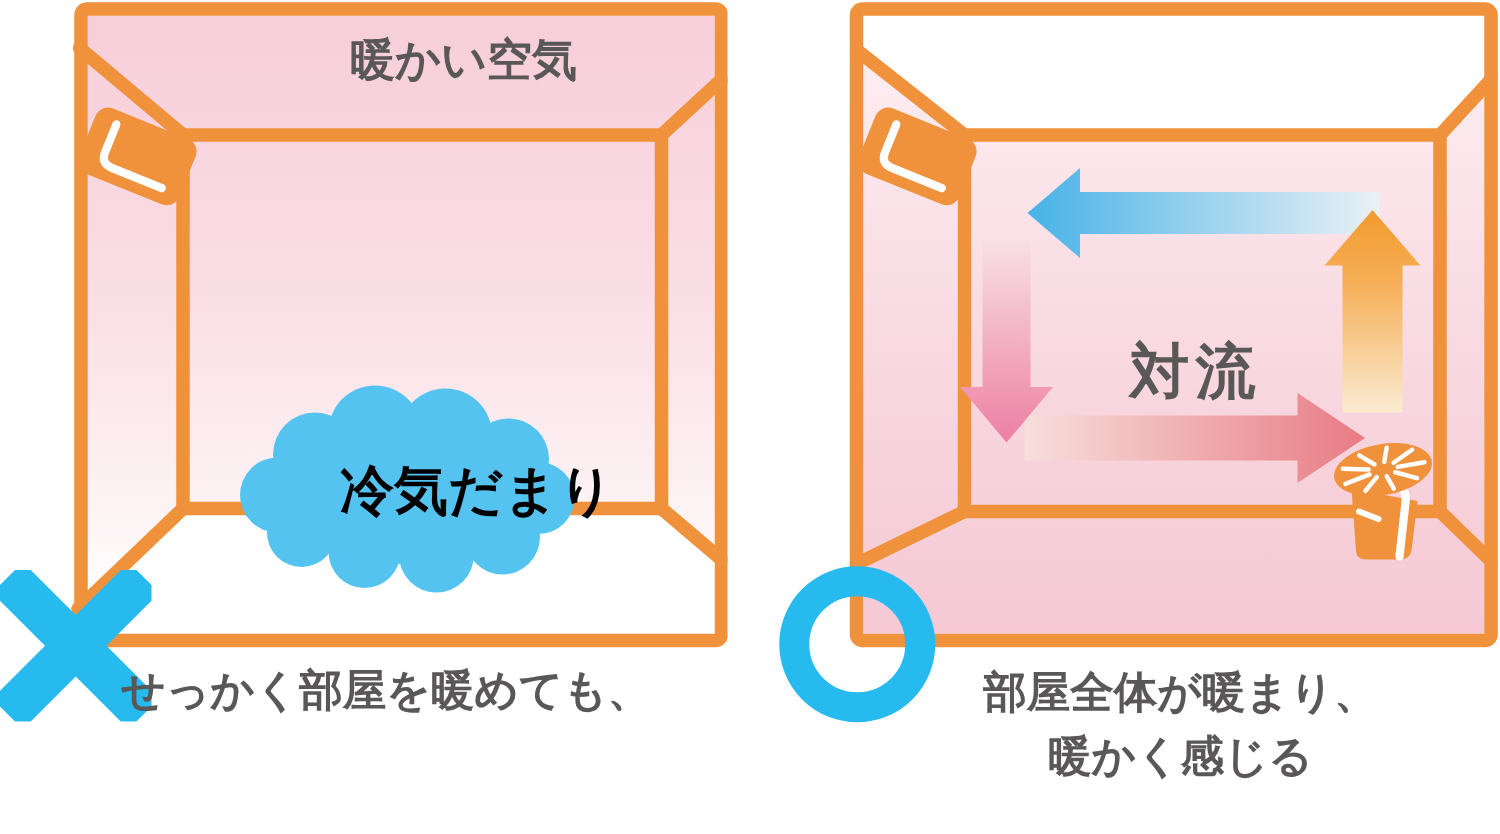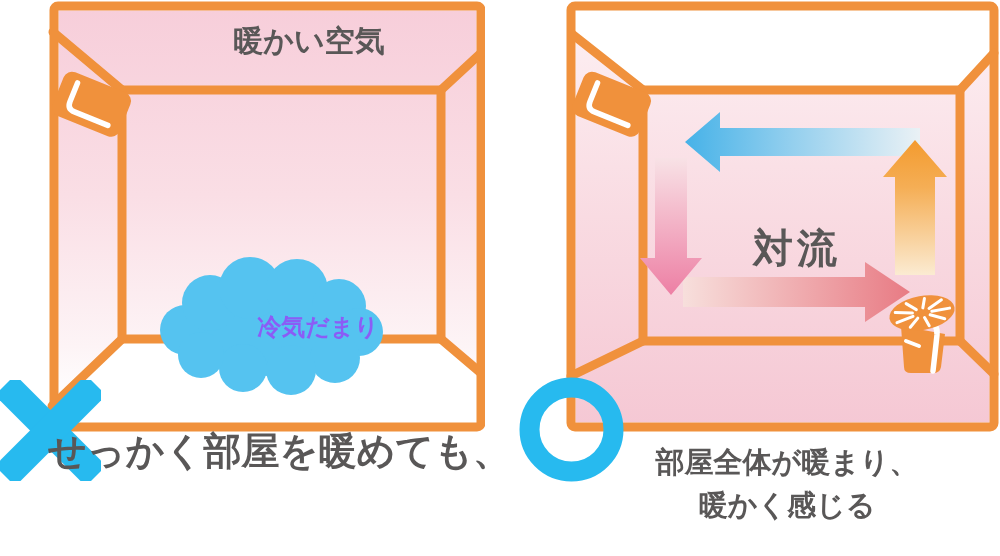--- a/index.html
+++ b/index.html
@@ -11,26 +11,26 @@
   .room-svg.left{left:45px;}
   .room-svg.right{left:565px;}
   .mark-svg{position:absolute;}
   .mark-x{left:0px;top:380px;}
   .mark-o{left:518px;top:376px;}
   .label{
     position:absolute;transform:translate(-50%,-50%);
     color:#595757;font-weight:700;white-space:nowrap;line-height:1;
   }
   .label.room-title{left:309px;top:41px;font-size:30px;}
-  .label.cloud-text{left:318px;top:327px;font-size:24px;color:#8b5cf6;}
+  .label.cloud-text{left:318px;top:327px;font-size:36px;color:#000000;}
   .label.convection{left:797px;top:211px;font-size:40px;letter-spacing:4px;margin-top:37px;}
   .caption{
     position:absolute;color:#595757;font-weight:700;text-align:center;
   }
-  .caption.before{left:0px;top:432px;width:515px;font-size:38px;line-height:38px;padding-left:22px;}
+  .caption.before{left:0px;top:442px;width:515px;font-size:29px;line-height:38px;}
   .caption.after{left:572px;top:441px;width:430px;font-size:29px;line-height:43px;}
 </style>
 </head>
 <body>
 
 <div class="canvas">
 
   <svg class="room-svg left" width="440" height="437" viewBox="0 0 440 437">
     <defs>
       <linearGradient id="gradRoomL" x1="0" y1="10" x2="0" y2="420" gradientUnits="userSpaceOnUse">

